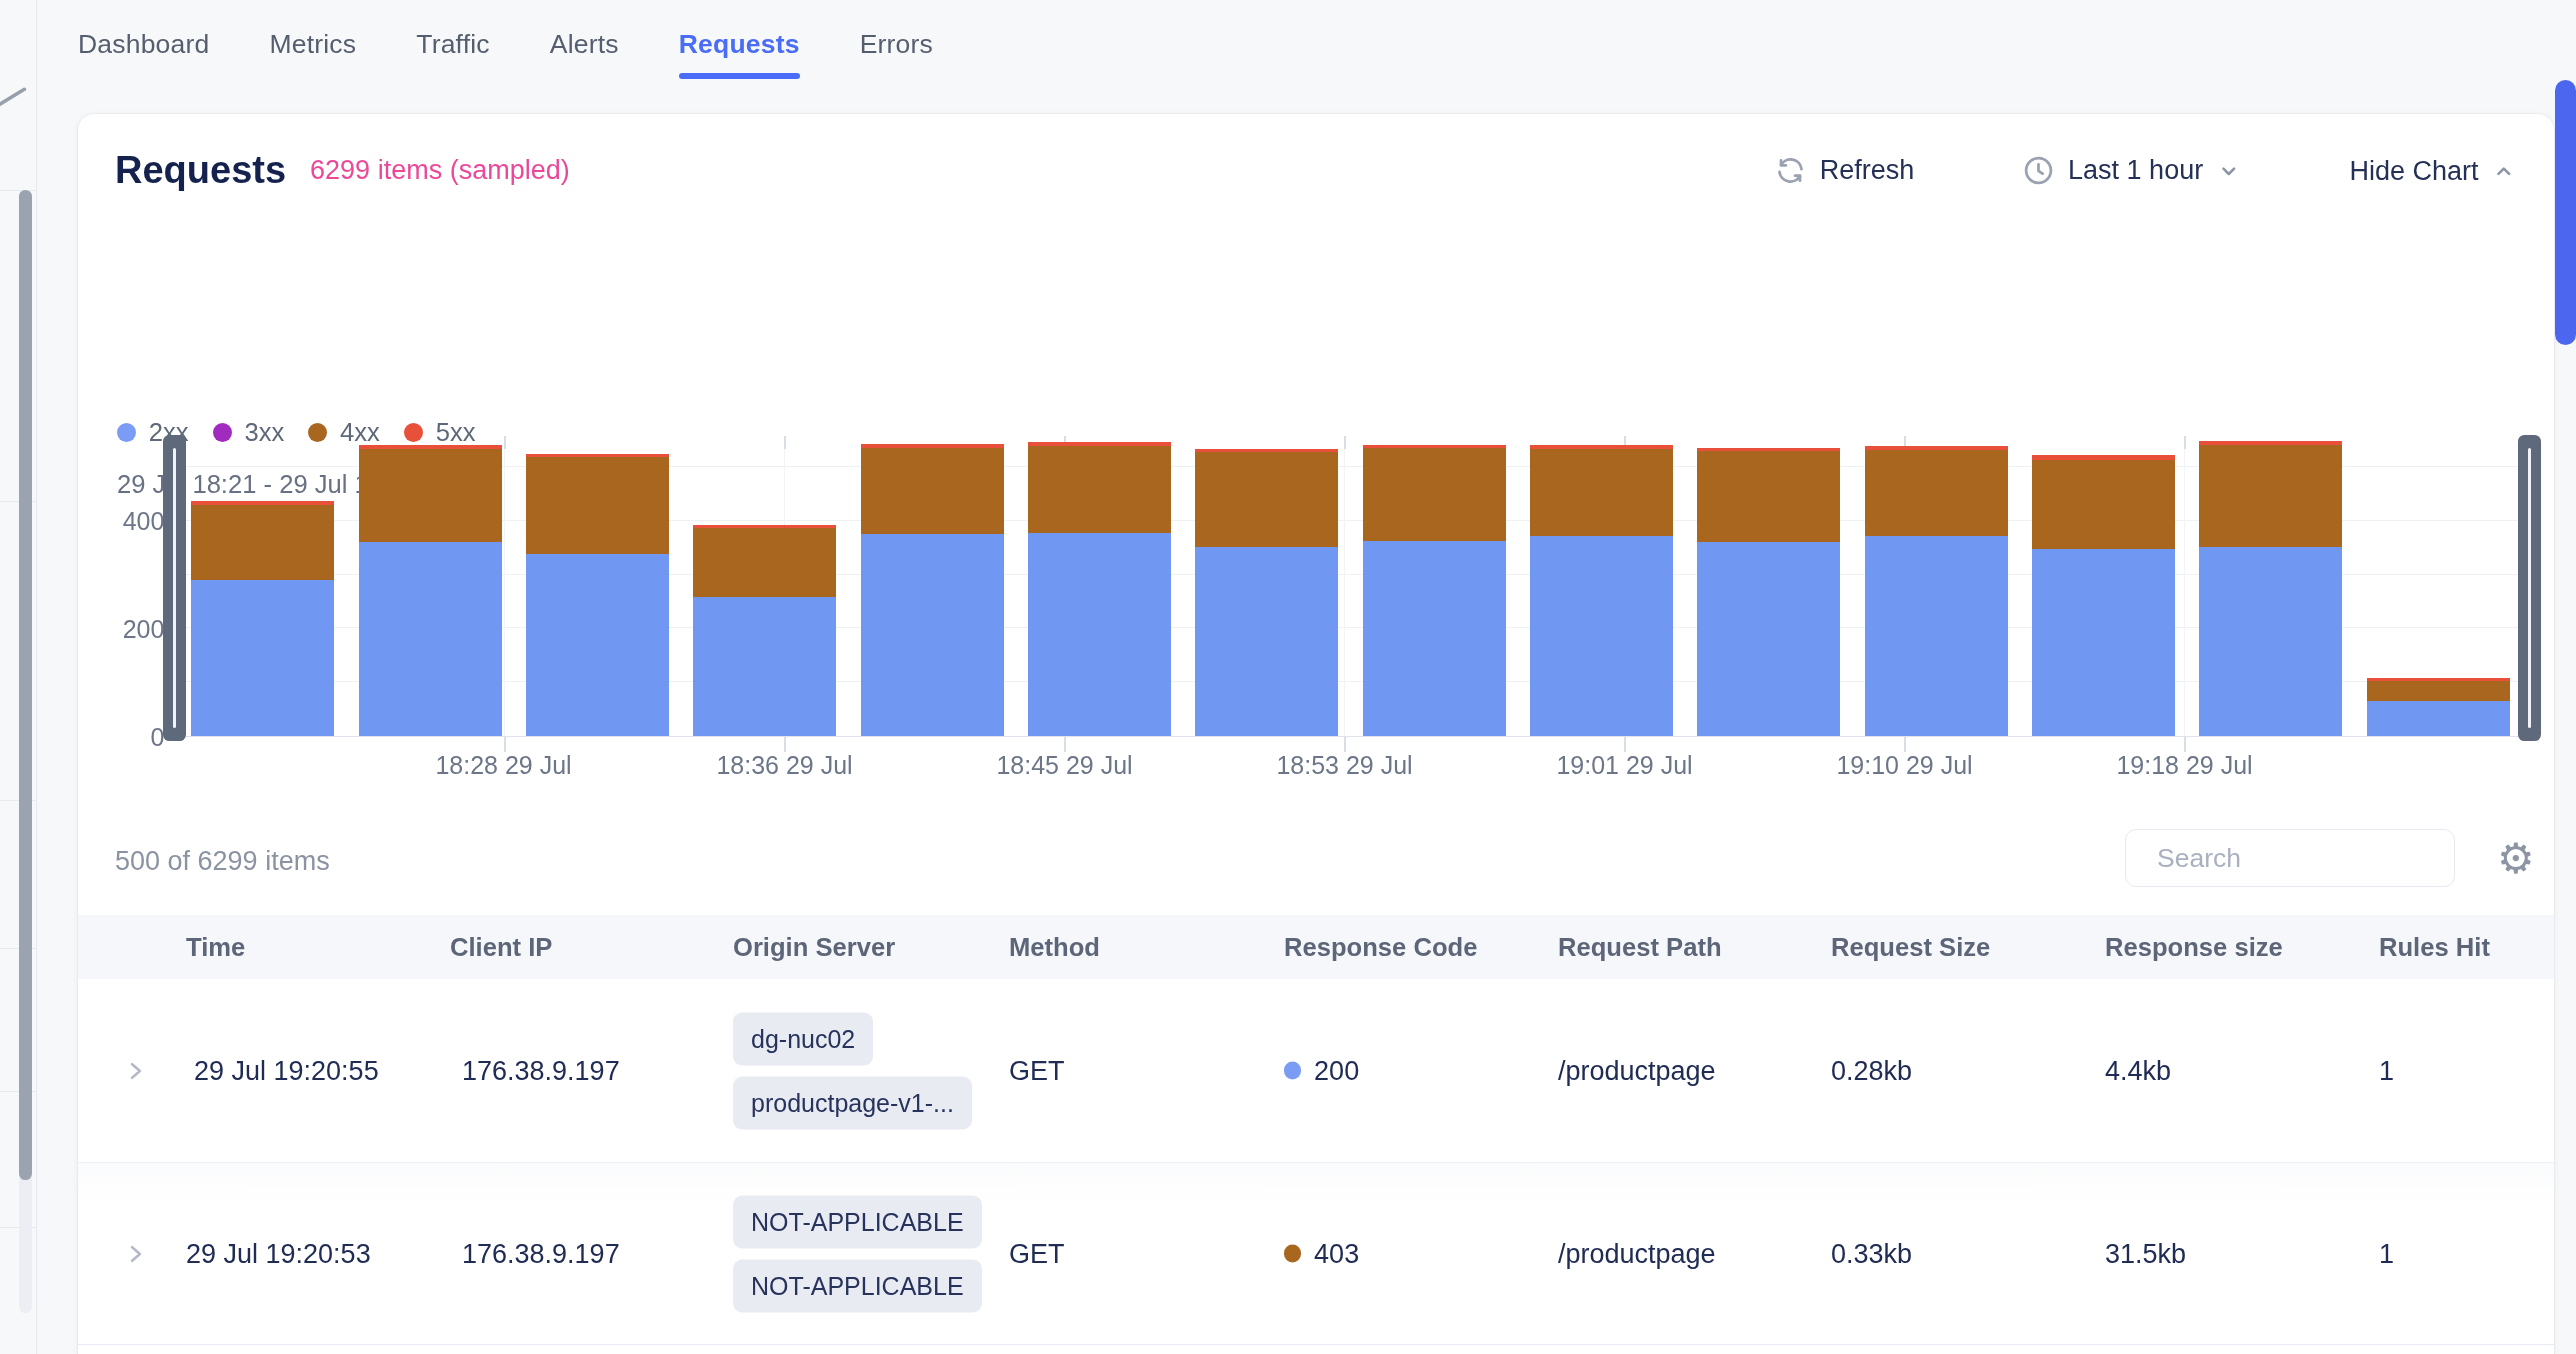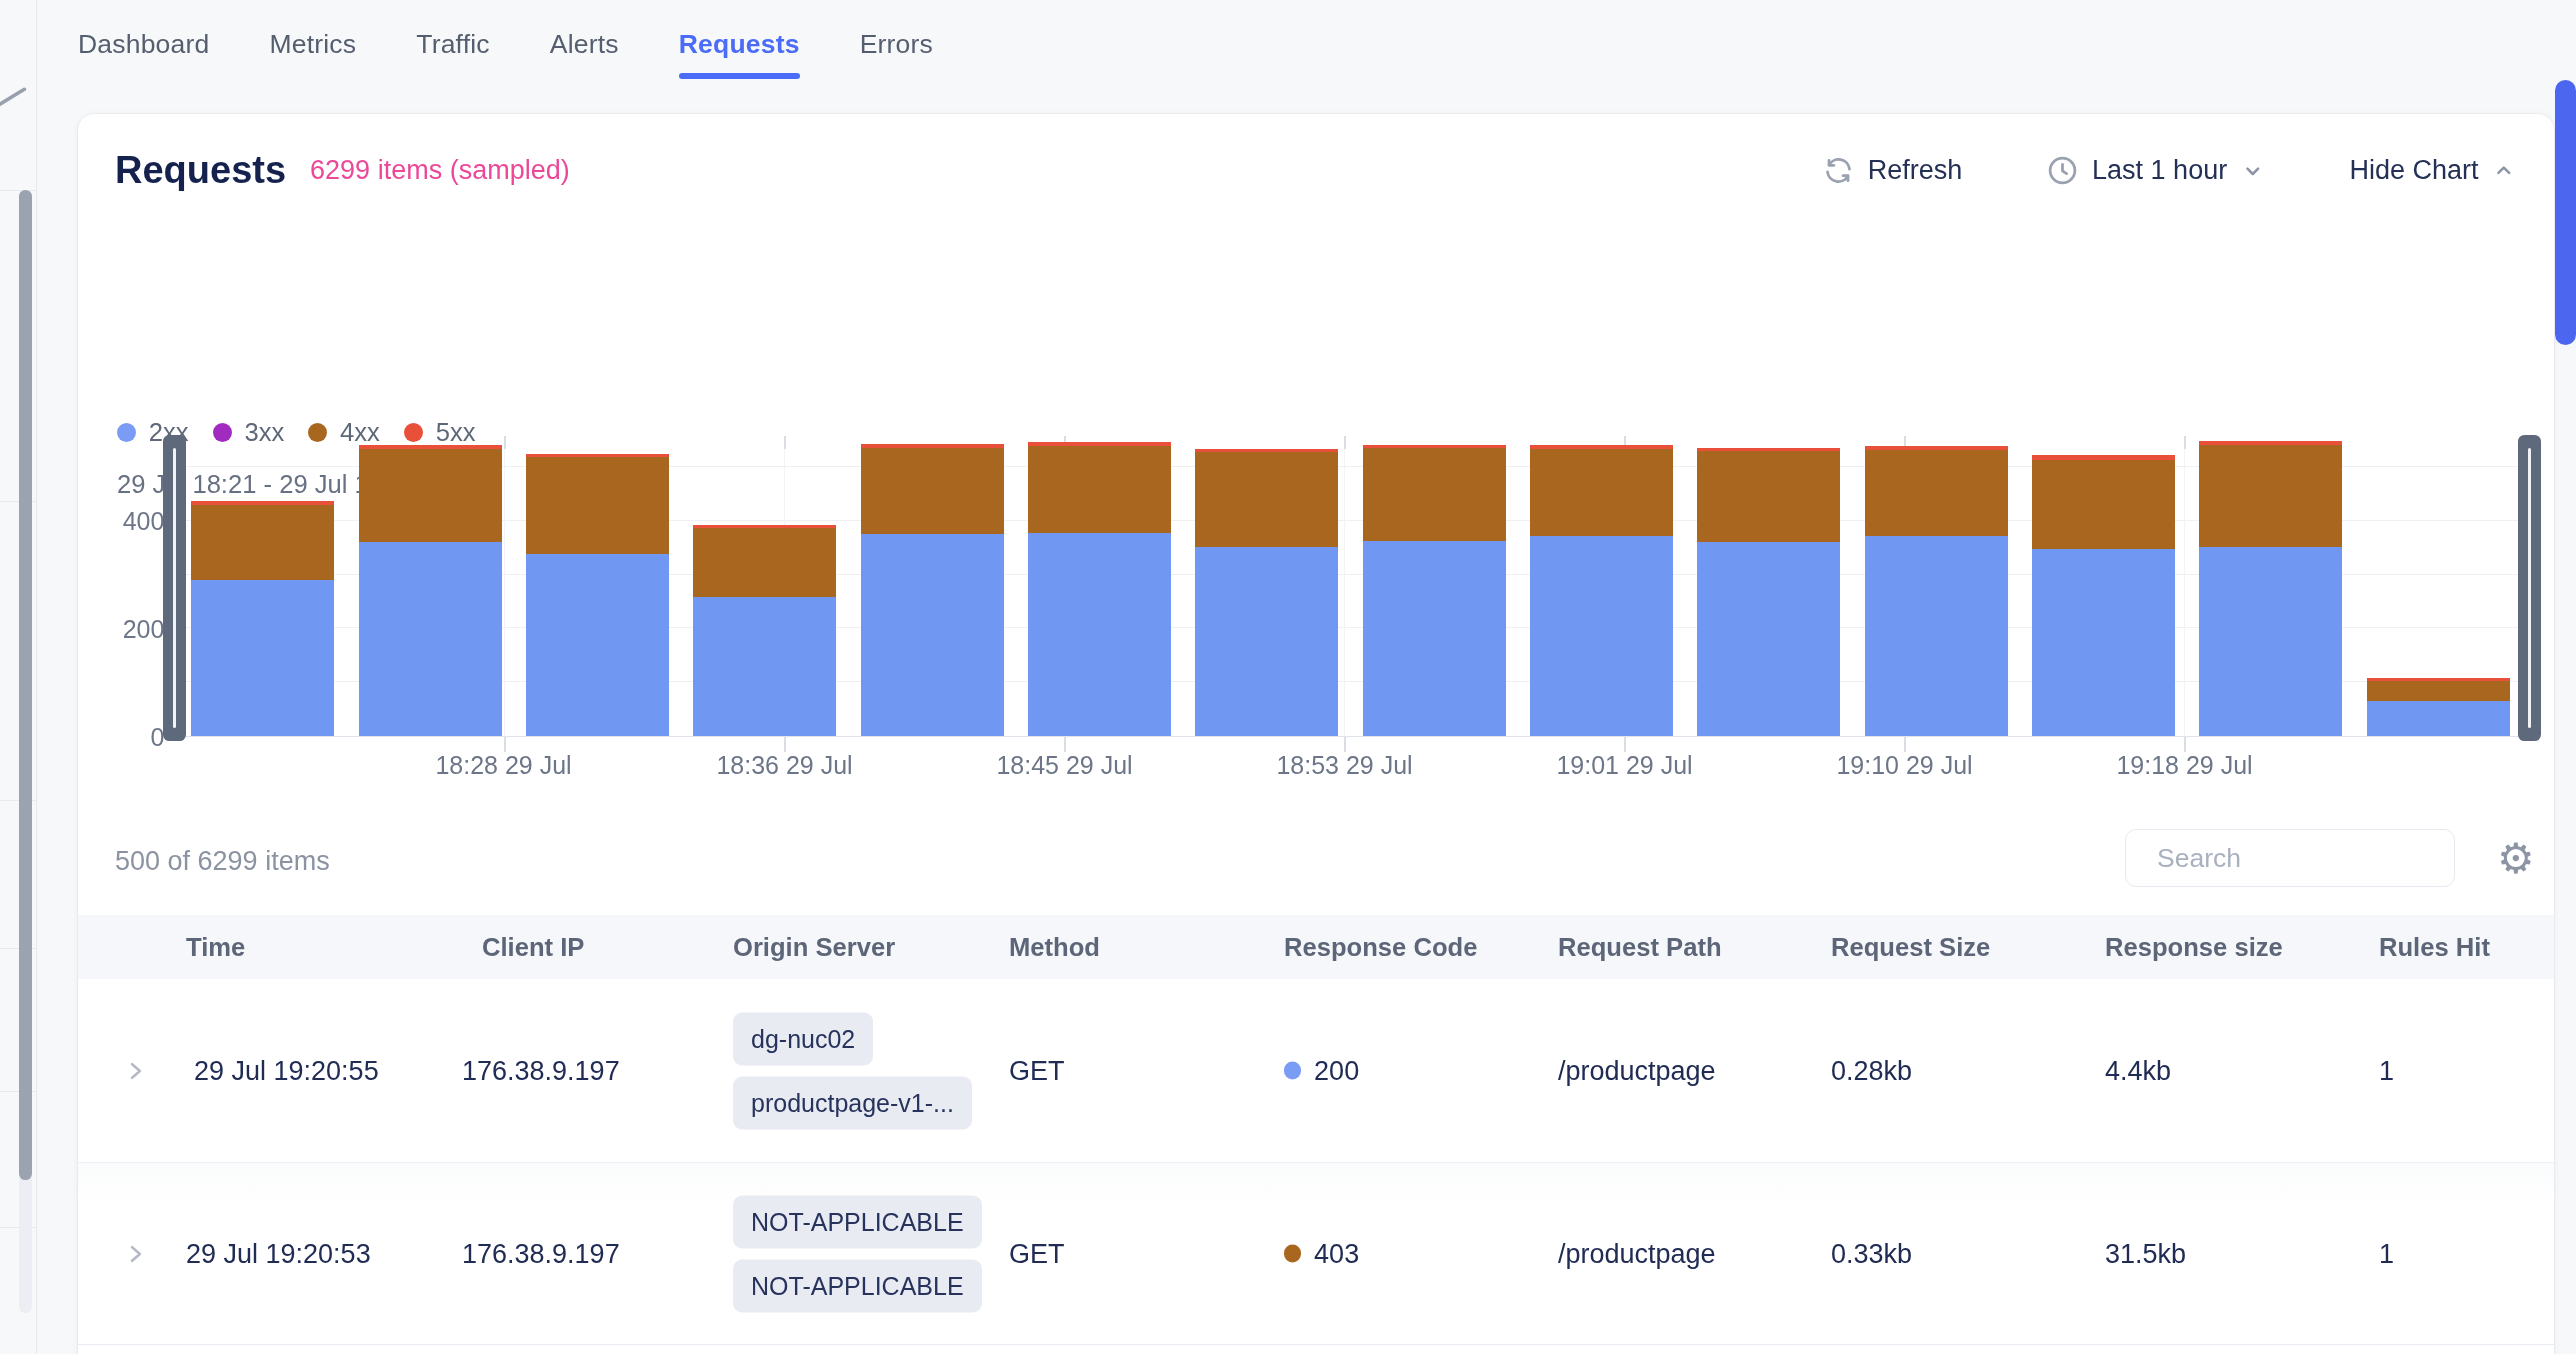--- a/index.html
+++ b/index.html
@@ -29,21 +29,21 @@
                        height:6.4px; border-radius:3.7px; background:#4a6cf7; }
   
   .card { position:absolute; left:78px; top:114px; width:2476px; height:1296px;
           background:#ffffff; border-radius:16.4px;
           box-shadow:0 1.8px 7.3px rgba(23,32,64,.06), 0 0 0 0.9px rgba(23,32,64,.03); }
   
   .card-header { position:absolute; left:37px; right:37px; top:25.6px; height:62px;
                  display:flex; align-items:center; }
   .page-title { font-size:38px; font-weight:700; color:#16224e; }
   .items-summary { margin-left:24px; font-size:27px; color:#ec4899; }
-  .header-actions { margin-left:auto; display:flex; align-items:center; gap:84px; }
+  .header-actions { margin-left:auto; display:flex; align-items:flex-end; gap:108px; }
   .action { display:flex; align-items:center; gap:12.8px; font-size:27px; color:#243056;
             font-weight:500; cursor:pointer; }
   
   .filter-row { position:absolute; left:39px; right:37px; top:106px; height:60px;
                 display:flex; align-items:center; }
   .filter-placeholder { margin-left:47px; font-size:27px; color:#9aa2b2; }
   .filter-expand { margin-left:auto; }
   
   .legend-row { position:absolute; left:39px; top:303px; height:31px;
                 display:flex; align-items:center; gap:24px; }
@@ -340,21 +340,21 @@
     <svg width="29" height="29" viewBox="0 0 24 24" fill="none" stroke="#9aa1b0" stroke-width="2.2" stroke-linecap="round">
       <circle cx="10.5" cy="10.5" r="6.5"></circle>
         <path d="M15.6 15.6L21 21"></path>
     </svg>
     <input type="text" placeholder="Search" style="">
   </div>
   <div class="gear">⚙</div>
 
   <div class="thead" id="thead">
       <div class="th" style="left: 108px;">Time</div>
-      <div class="th" style="left: 404px;">Client IP</div>
+      <div class="th" style="left: 372px;">Client IP</div>
       <div class="th" style="left: 655px;">Origin Server</div>
       <div class="th" style="left: 931px;">Method</div>
       <div class="th" style="left: 1206px;">Response Code</div>
       <div class="th" style="left: 1480px;">Request Path</div>
       <div class="th" style="left: 1753px;">Request Size</div>
       <div class="th" style="left: 2027px;">Response size</div>
       <div class="th" style="left: 2301px;">Rules Hit</div>
     </div>
   <div class="tbody" id="tbody">
       <div class="trow">

